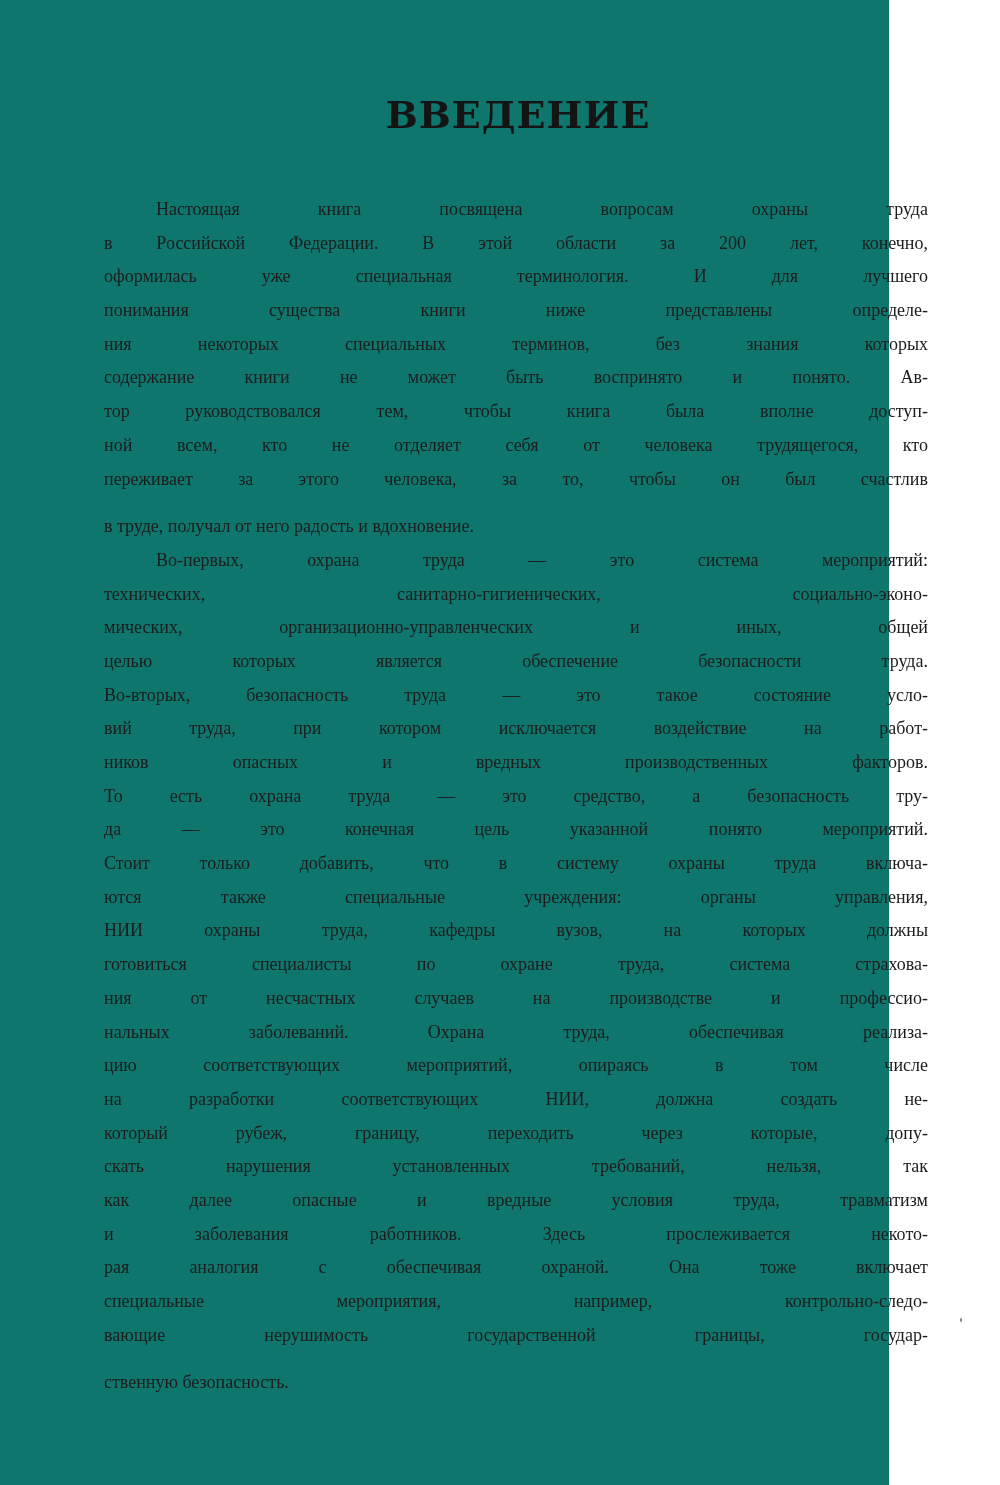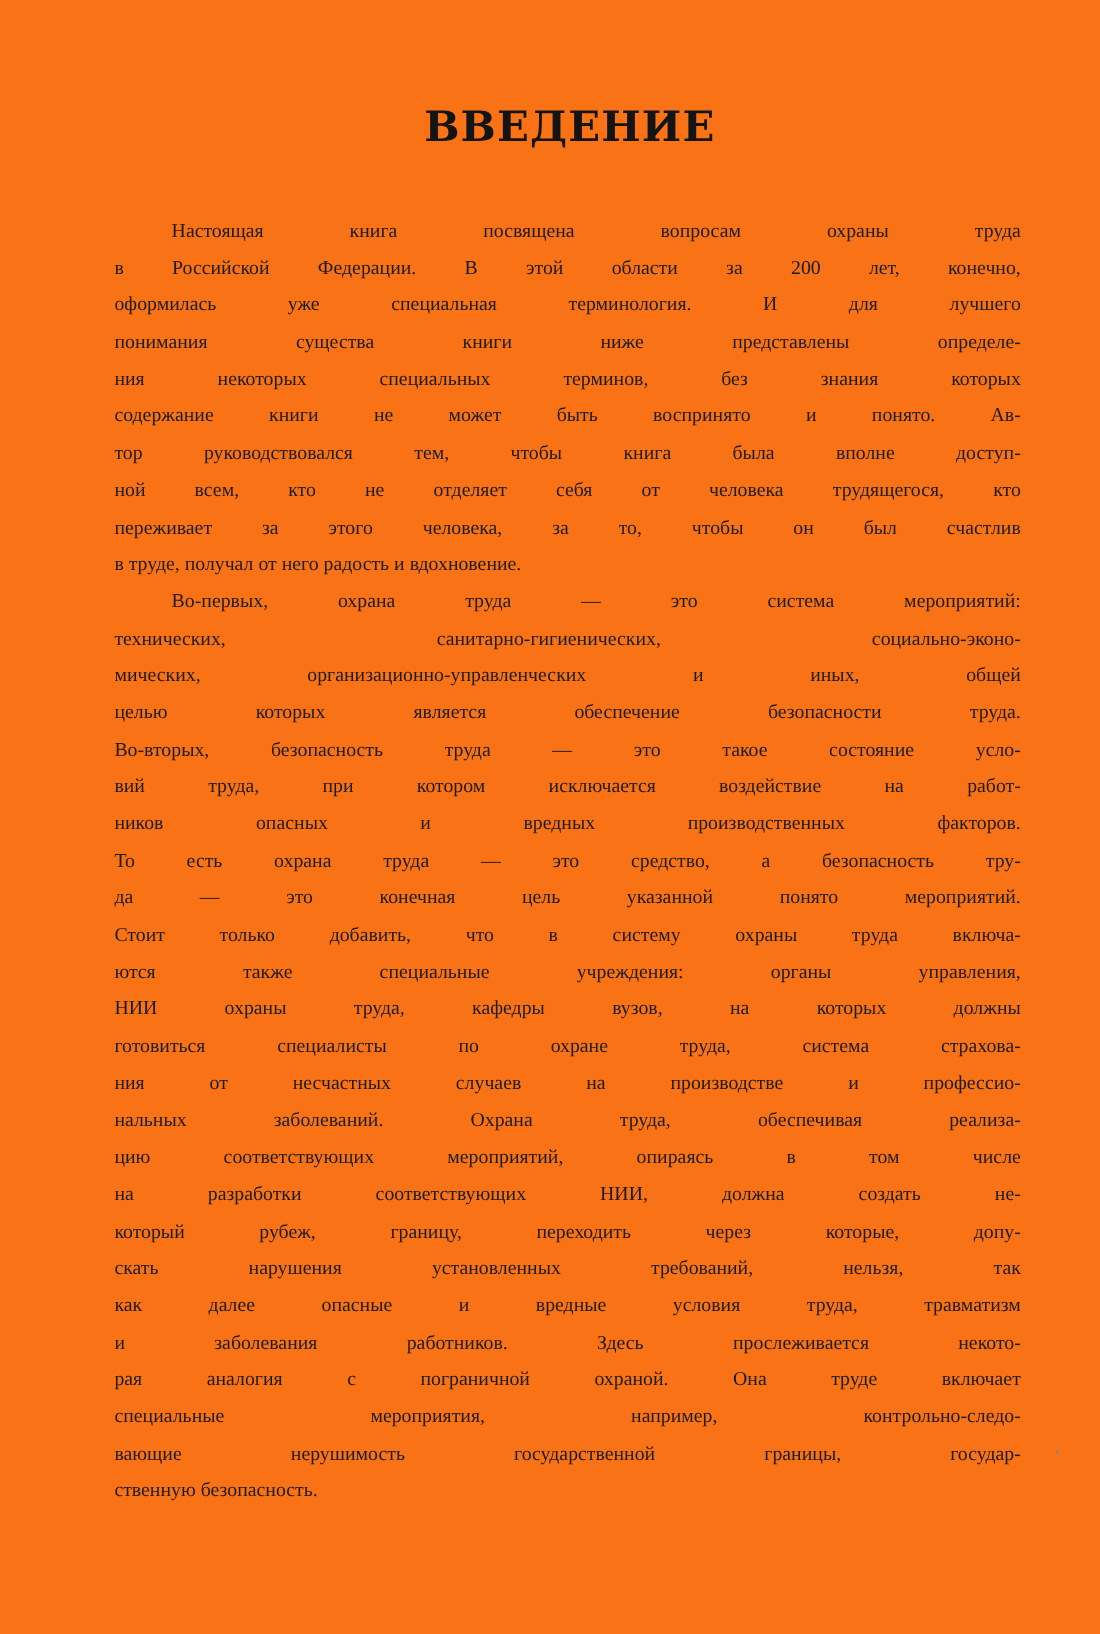--- a/index.html
+++ b/index.html
@@ -10,23 +10,24 @@
     body {
       width: 1000px;
       height: 1485px;
       position: relative;
       overflow: hidden;
       color: #1a1a1a;
     }
     .page {
       position: absolute;
       left: 0; top: 0;
-      width: 1000px;
+      width: 856px;
       height: 1485px;
-      background: #f97316;
+      background: #0f766e;
+      padding-left: 33px;
     }
     .chapter-title {
       position: absolute;
       left: 0;
       top: 92px;
       width: 1036px;
       text-align: center;
       font-family: "DejaVu Serif", serif;
       font-weight: bold;
       font-size: 38px;
@@ -49,20 +50,21 @@
       line-height: 33.7px;
       white-space: nowrap;
       text-align: justify;
       text-align-last: justify;
     }
     .line.indent {
       padding-left: 52px;
     }
     .line.last {
       text-align-last: left;
+      margin-top: 14px;
     }
     .speck {
       position: absolute;
       left: 960px;
       top: 1318px;
       width: 2px;
       height: 4px;
       background: #888;
       border-radius: 1px;
     }
@@ -101,21 +103,21 @@
       <span class="line">НИИ охраны труда, кафедры вузов, на которых должны</span>
       <span class="line">готовиться специалисты по охране труда, система страхова-</span>
       <span class="line">ния от несчастных случаев на производстве и профессио-</span>
       <span class="line">нальных заболеваний. Охрана труда, обеспечивая реализа-</span>
       <span class="line">цию соответствующих мероприятий, опираясь в том числе</span>
       <span class="line">на разработки соответствующих НИИ, должна создать не-</span>
       <span class="line">который рубеж, границу, переходить через которые, допу-</span>
       <span class="line">скать нарушения установленных требований, нельзя, так</span>
       <span class="line">как далее опасные и вредные условия труда, травматизм</span>
       <span class="line">и заболевания работников. Здесь прослеживается некото-</span>
-      <span class="line">рая аналогия с пограничной охраной. Она труде включает</span>
+      <span class="line">рая аналогия с обеспечивая охраной. Она тоже включает</span>
       <span class="line">специальные мероприятия, например, контрольно-следо-</span>
       <span class="line">вающие нерушимость государственной границы, государ-</span>
       <span class="line last">ственную безопасность.</span>
     </div>
   </div>
 
   <div class="speck"></div>
 </div>
 
 </body></html>

